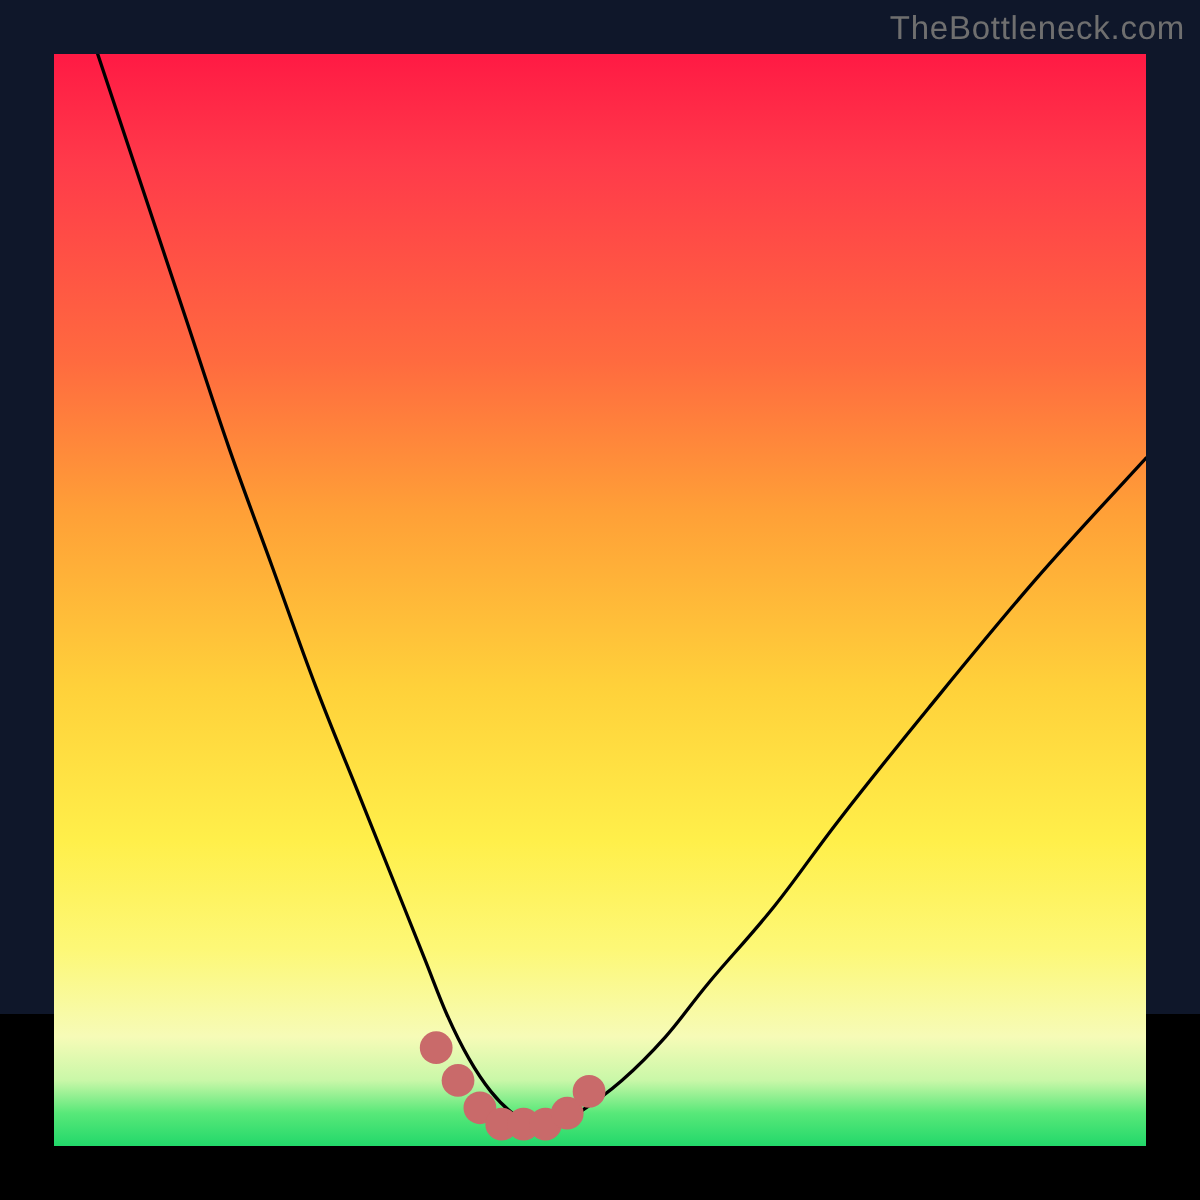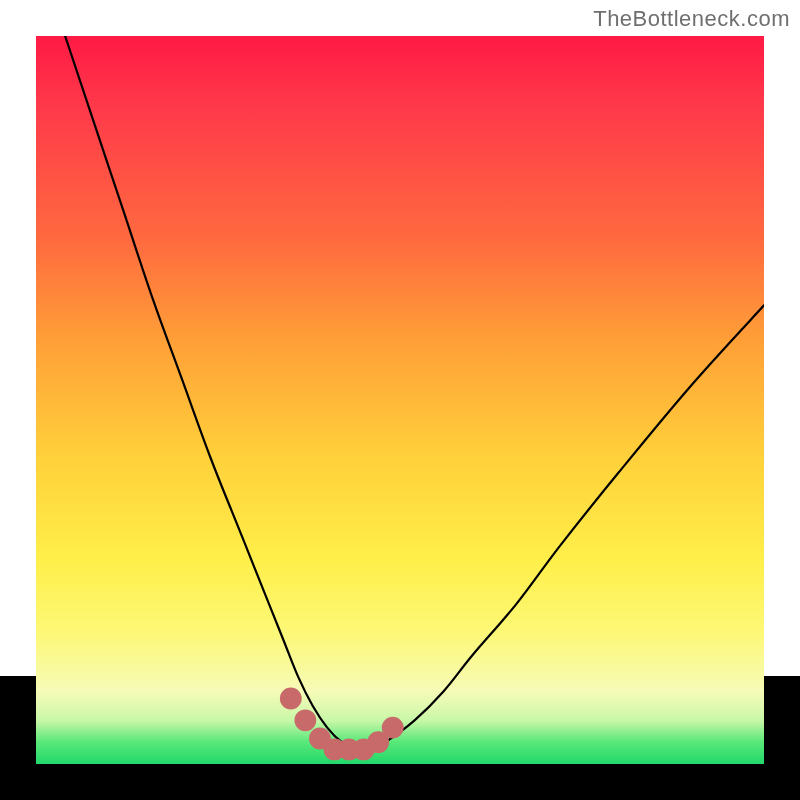--- a/index.html
+++ b/index.html
@@ -8,21 +8,21 @@
     width: 800px;
     height: 800px;
     background: #000;
     overflow: hidden;
     font-family: Arial, Helvetica, sans-serif;
   }
   .stage {
     position: relative;
     width: 800px;
     height: 676px;
-    background: #ffffff;
+    background: #0f172a;
   }
   .plot-area {
     position: absolute;
     left: 36px;
     top: 36px;
     width: 728px;
     height: 728px;
     overflow: hidden;
   }
   .gradient-bg {

